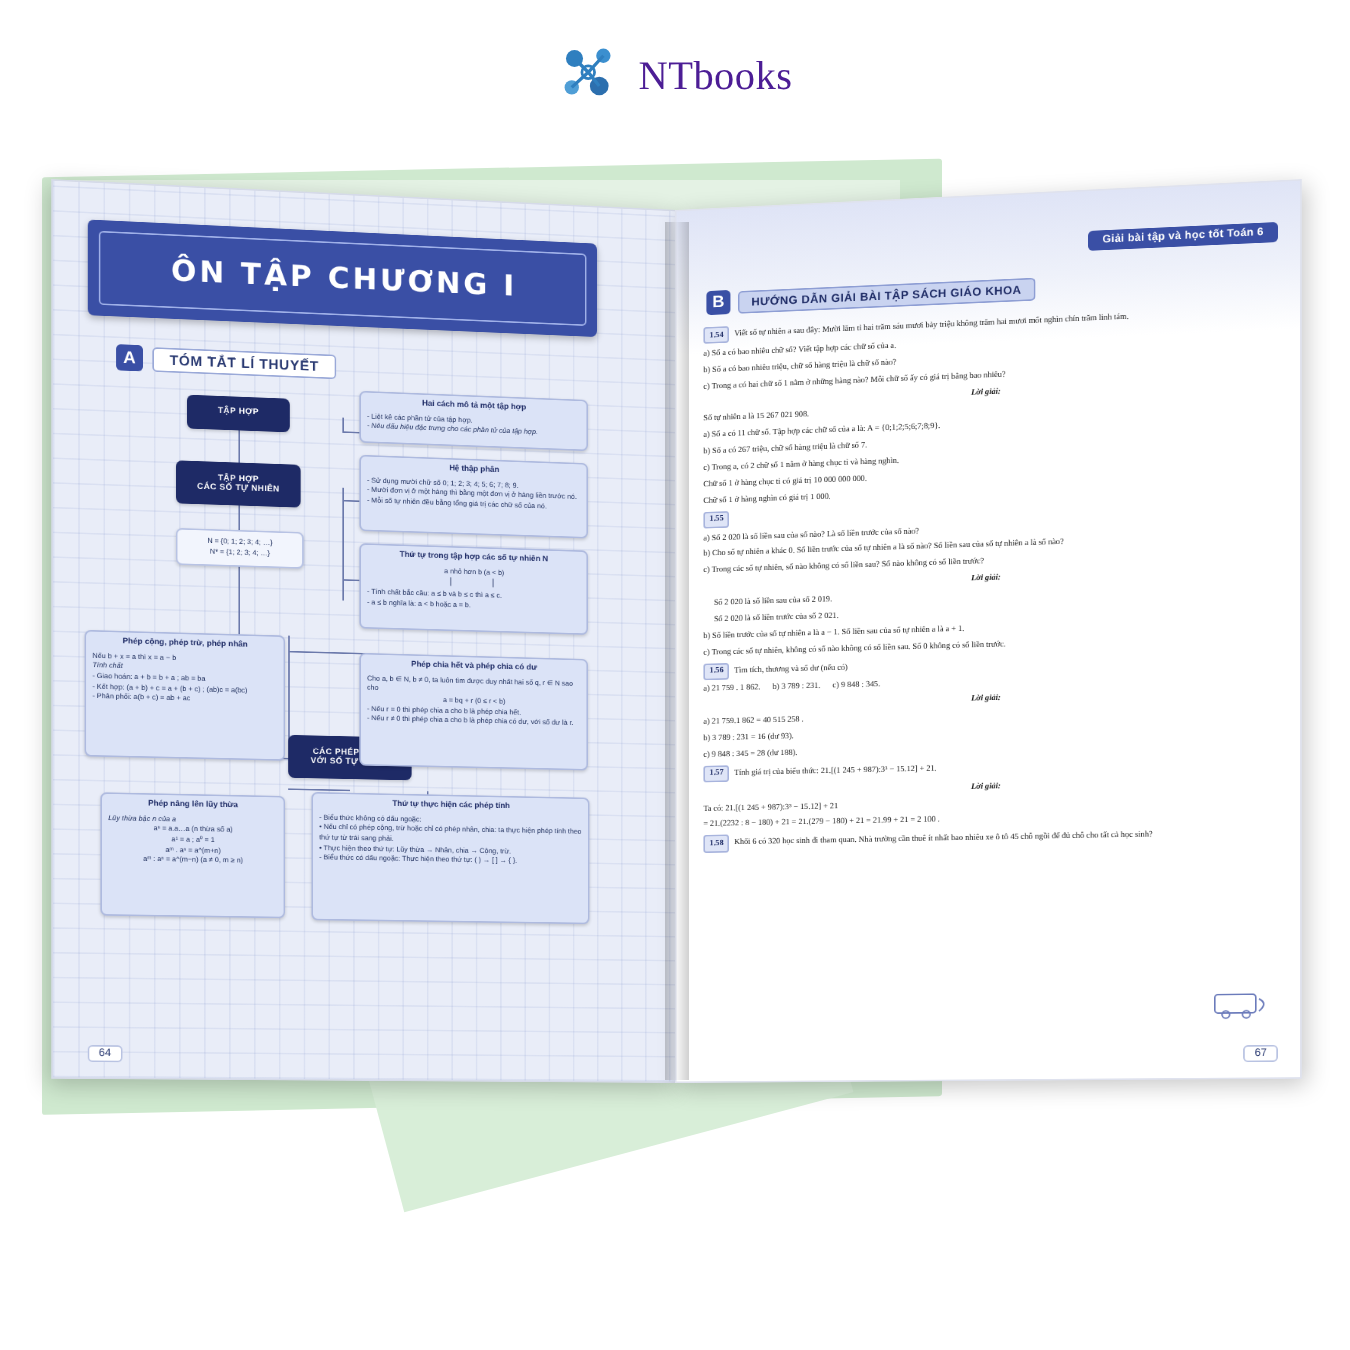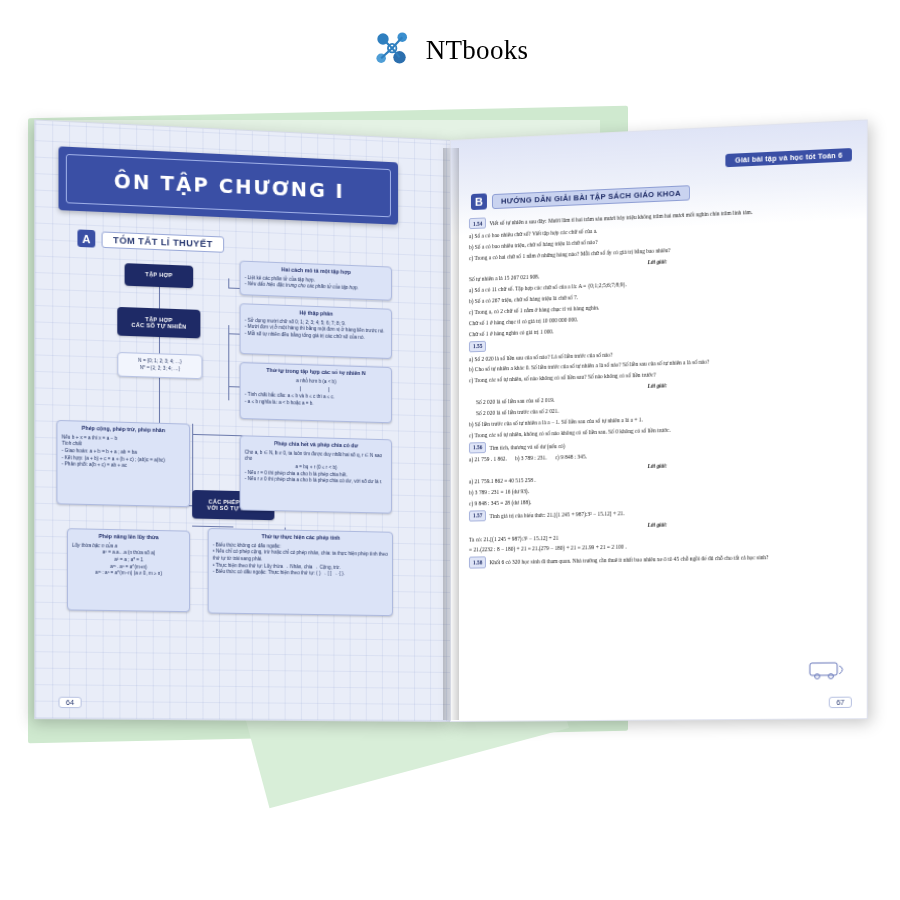--- a/index.html
+++ b/index.html
@@ -9,21 +9,21 @@
     font-family:"Liberation Sans",sans-serif;
     position:relative;
   }
   
   .brand{
     position:absolute;left:0;top:28px;width:900px;
     display:flex;align-items:center;justify-content:center;gap:10px;
   }
   .brand-mark{width:44px;height:44px;}
   .brand-name{
-    font-size:27px;letter-spacing:.3px;color:#000000;font-weight:400;
+    font-size:27px;letter-spacing:.3px;color:#4c1d95;font-weight:400;
     font-family:"Liberation Serif",serif;
   }
   
   .green-block{
     position:absolute;left:28px;top:112px;width:600px;height:625px;
     background:#cfe9cf;
     transform:skewY(-1.2deg);
     border-radius:2px;
   }
   .green-block2{

